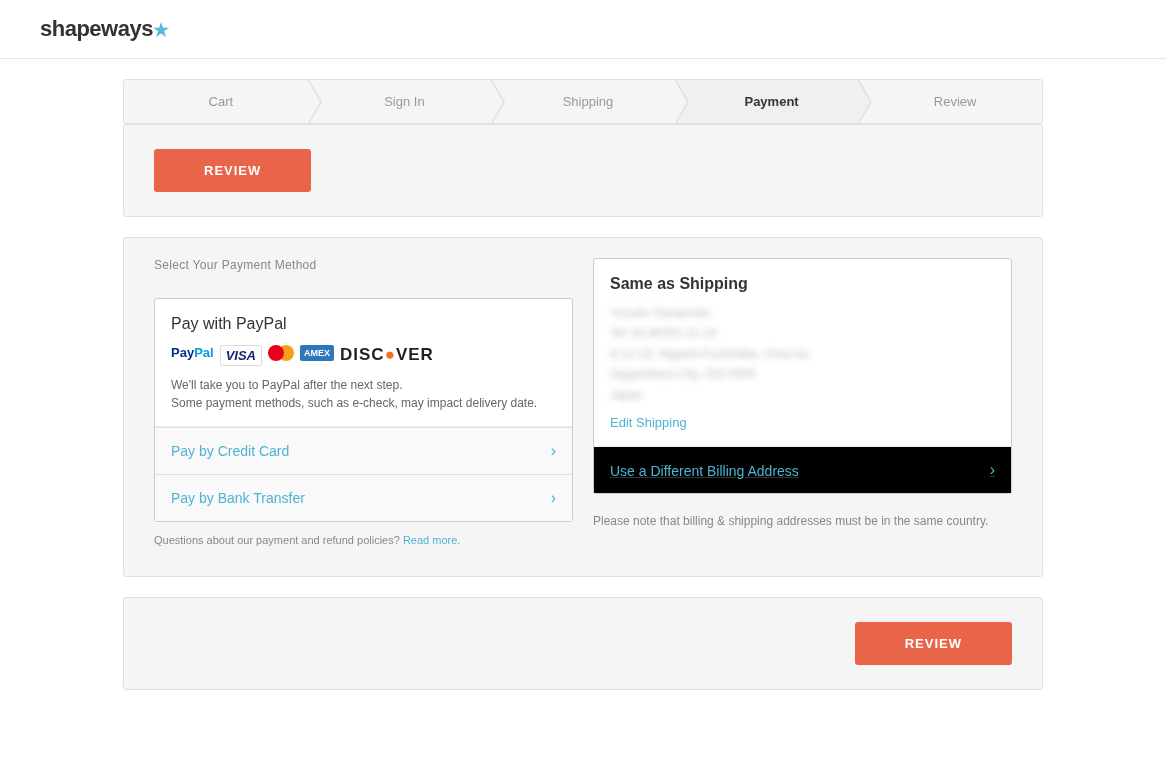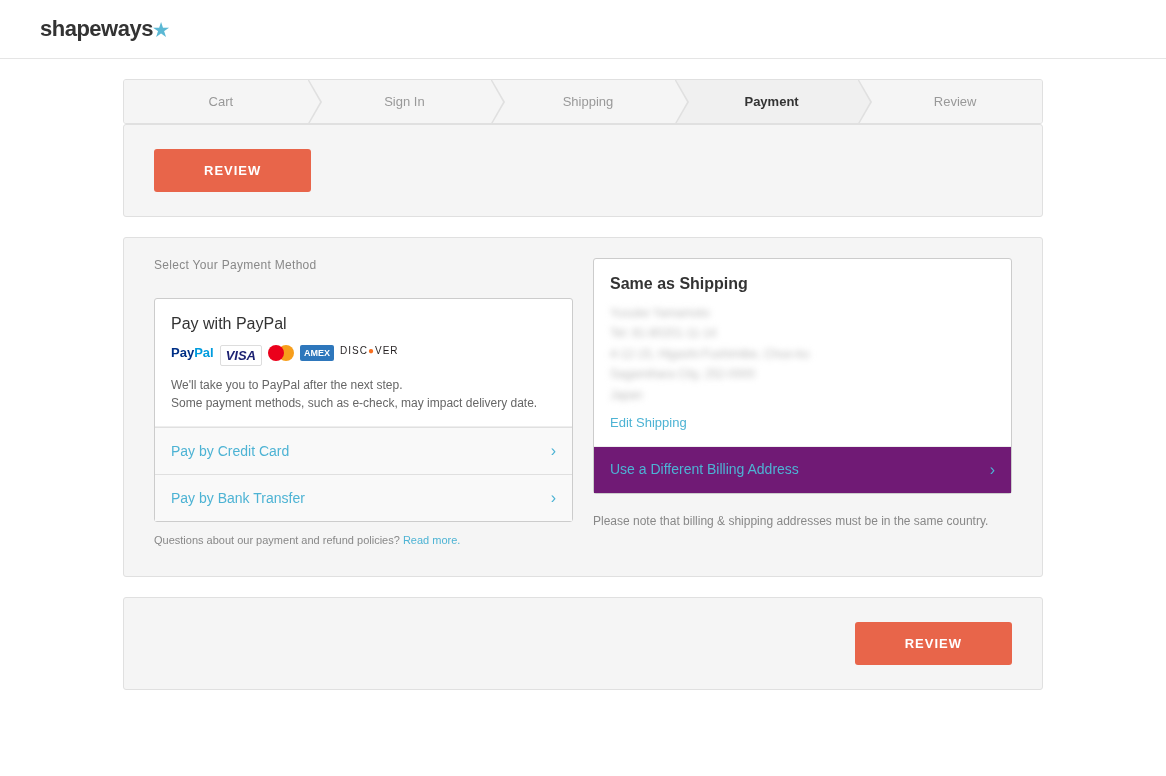--- a/index.html
+++ b/index.html
@@ -193,22 +193,22 @@
     }
     .amex-logo {
       background: #2e77bc;
       color: #fff;
       font-size: 9px;
       font-weight: bold;
       padding: 3px 4px;
       border-radius: 2px;
     }
     .discover-logo {
-      font-size: 10px;
-      font-weight: normal;
+      font-size: 17px;
+      font-weight: bold;
       color: #231f20;
       letter-spacing: 1px;
     }
     .discover-dot {
       color: #f76f20;
     }
     .paypal-desc {
       font-size: 12px;
       color: #666;
       line-height: 1.5;
@@ -265,25 +265,26 @@
     }
     .edit-shipping-link {
       color: #4db3d4;
       font-size: 13px;
       text-decoration: none;
       display: block;
       margin-top: 10px;
     }
     .different-billing-row {
       display: flex;
-      align-items: flex-start;
+      align-items: flex-end;
       justify-content: space-between;
       padding: 14px 16px;
-      background: #701a75;
+      background: #000000;
       cursor: pointer;
+      text-decoration: underline;
     }
     .different-billing-label {
       font-size: 14px;
       color: #4db3d4;
     }
     .billing-note {
       font-size: 12px;
       color: #888;
       margin-top: 20px;
     }

